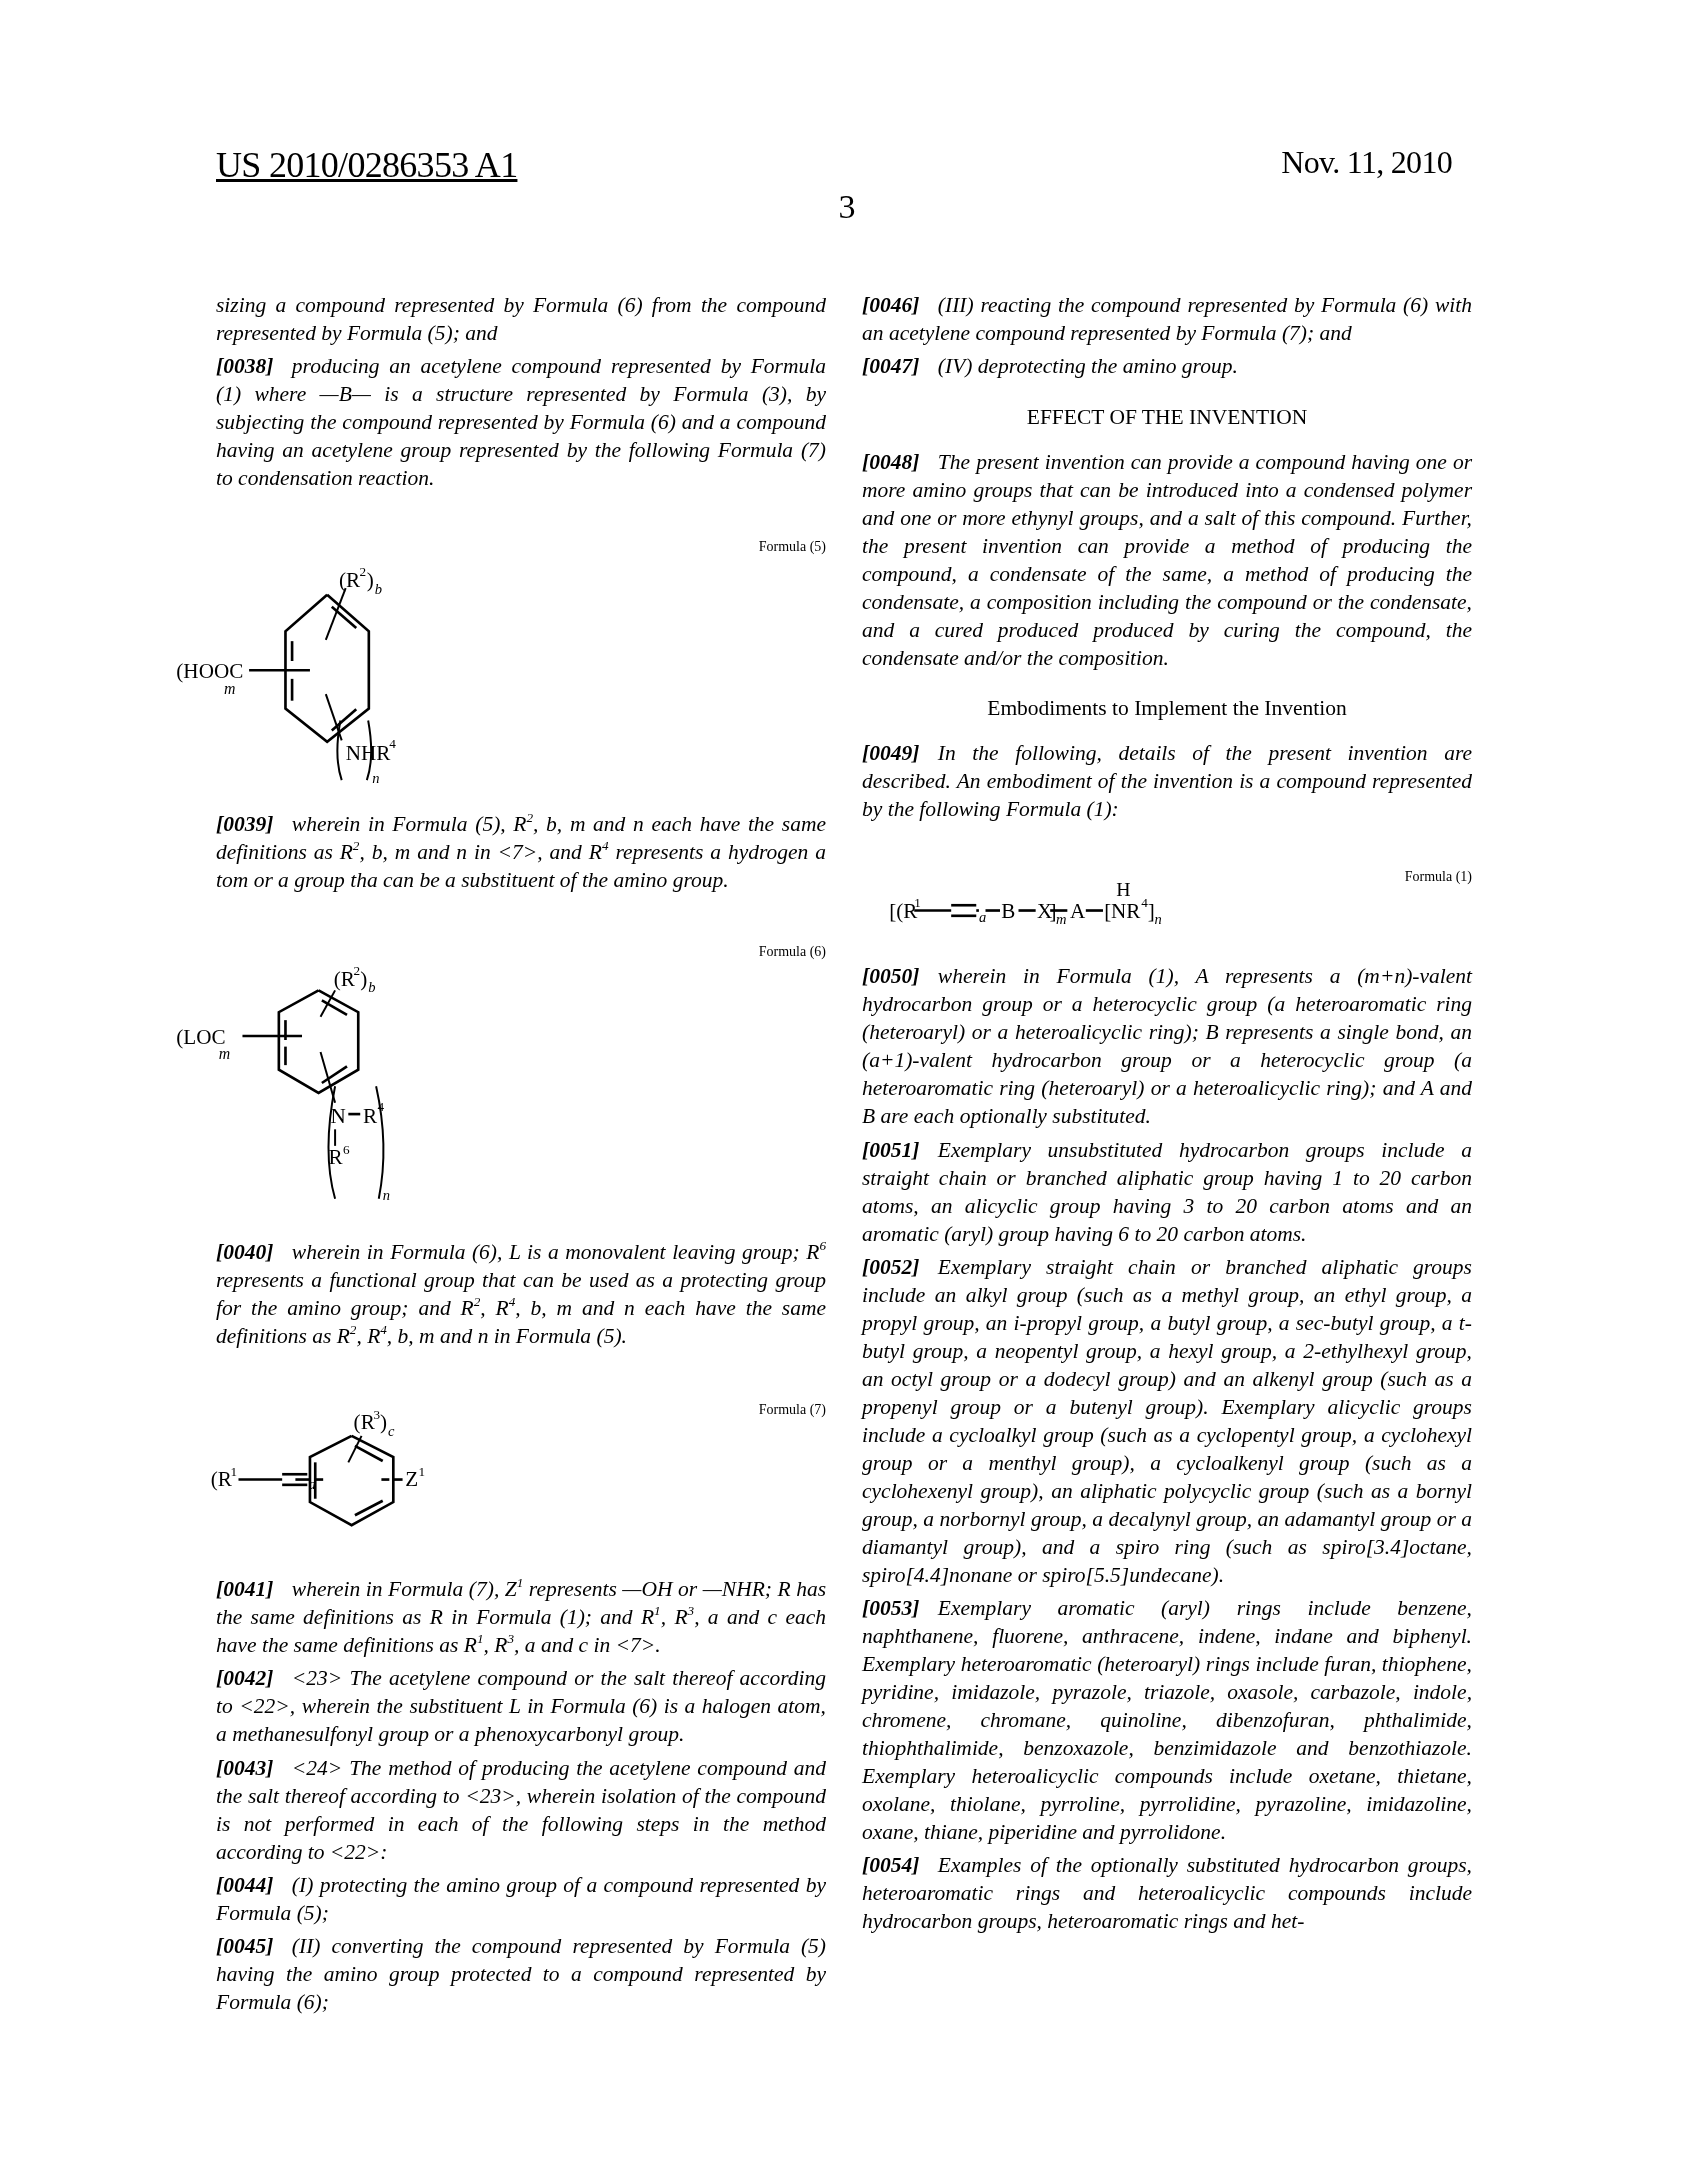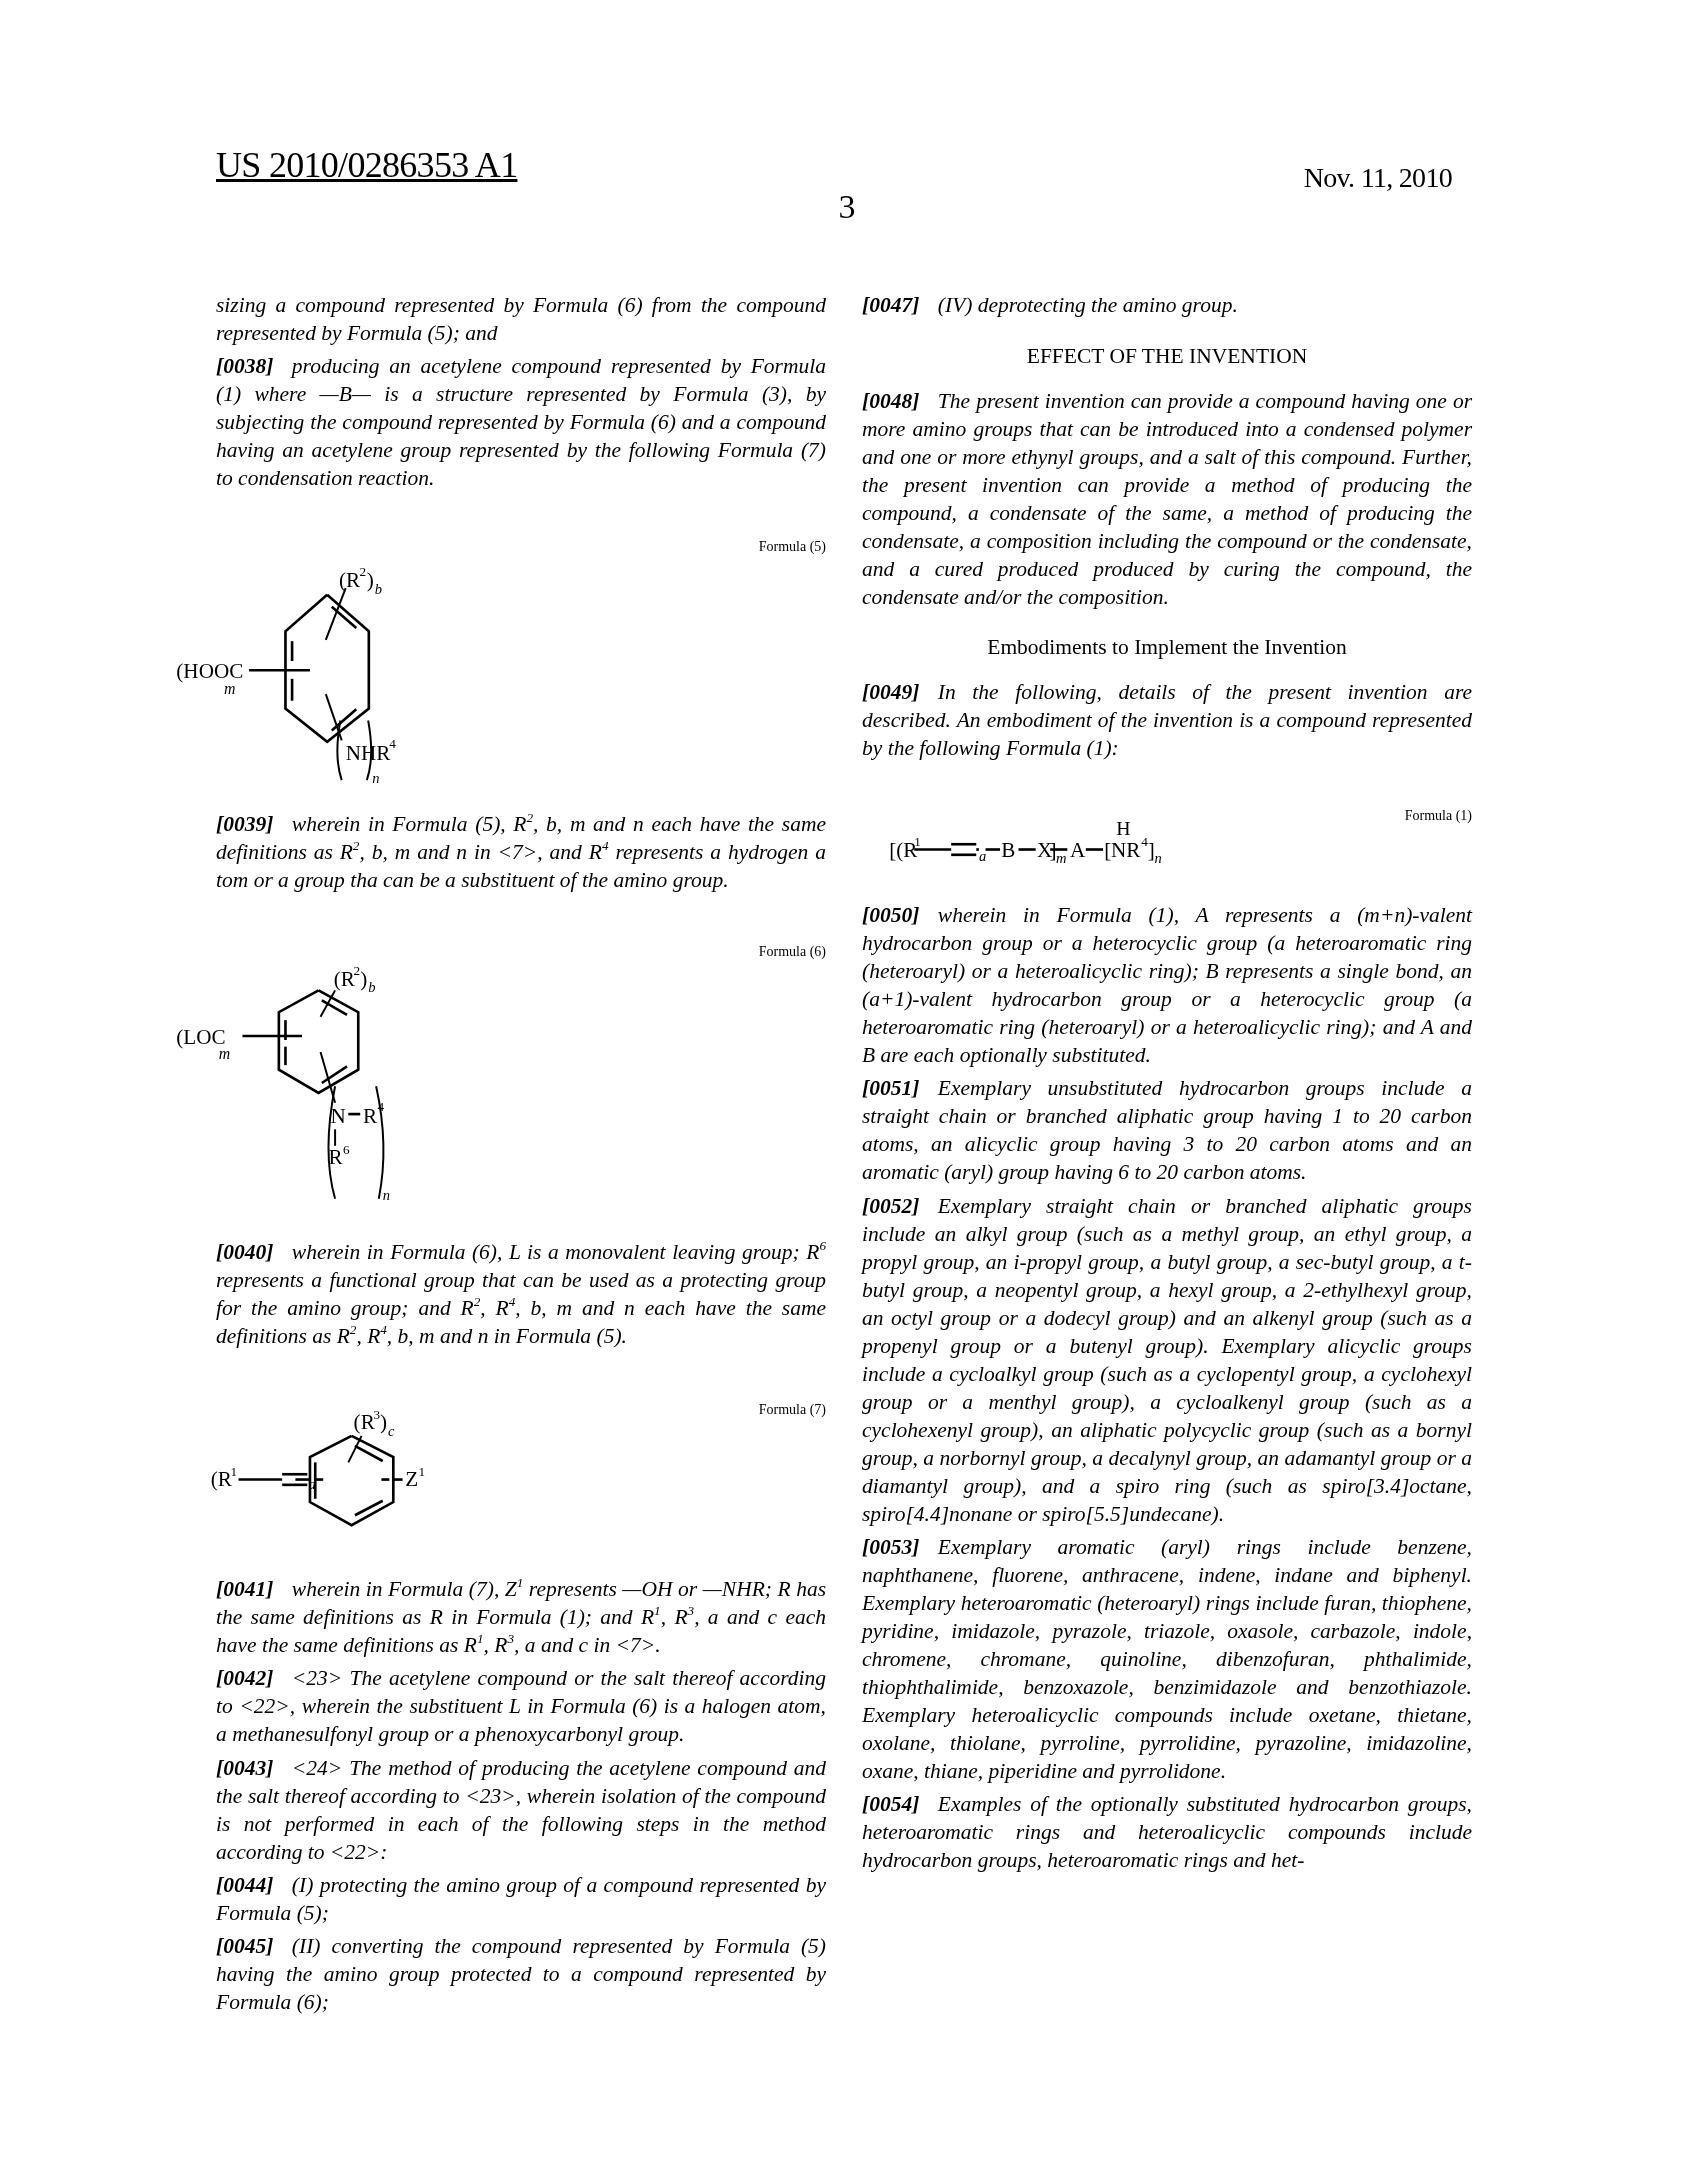--- a/index.html
+++ b/index.html
@@ -1,19 +1,19 @@
 <!DOCTYPE html>
 <html style="font-size:10.6px"><head>
 <meta charset="utf-8">
 <style>
   html, body { margin:0; padding:0; background:#ffffff; }
   body { width:1694px; height:2183px; position:relative; overflow:hidden;
          font-family:"Liberation Serif","DejaVu Serif",serif; color:#000; }
   .hdr-left { position:absolute; left:216px; top:144px; font-size:36px; letter-spacing:-0.7px;text-decoration:underline; }
-  .hdr-right { position:absolute; right:242px; top:144px; font-size:28px; letter-spacing:-0.7px;margin-top:18px; }
+  .hdr-right { position:absolute; right:242px; top:144px; font-size:32px; letter-spacing:-0.7px; }
   .hdr-page { position:absolute; left:0; width:1694px; top:188px; text-align:center; font-size:34px; }
   .col { position:absolute; top:291px; width:610px; font-size:21.5px; line-height:28px; text-align:justify; }
   .col-left { left:216px; }
   .col-right { left:862px; width:610px; }
   p { margin:0 0 5.3px 0; hyphens:manual;font-style:italic; }
   .pn { font-weight:bold; margin-right:18.5px; }
   sup { font-size:13.2px; line-height:0; vertical-align:8.6px; }
   .heading { text-align:center; margin:22.5px 0 17px 0; }
   .fig { position:relative; }
   .flabel { position:absolute; right:0; top:0; font-size:14px; }
@@ -127,20 +127,21 @@
   </div>
 
   <p><span class="pn">[0041]</span><span>wherein in Formula (7), Z</span><sup>1</sup><span> represents —OH or —NHR; R has the same definitions as R in Formula (1); and R</span><sup>1</sup><span>, R</span><sup>3</sup><span>, a and c each have the same definitions as R</span><sup>1</sup><span>, R</span><sup>3</sup><span>, a and c in &lt;7&gt;.</span></p>
   <p><span class="pn">[0042]</span><span>&lt;23&gt; The acetylene compound or the salt thereof according to &lt;22&gt;, wherein the substituent L in Formula (6) is a halogen atom, a methanesulfonyl group or a phenoxycarbonyl group.</span></p>
   <p><span class="pn">[0043]</span><span>&lt;24&gt; The method of producing the acetylene compound and the salt thereof according to &lt;23&gt;, wherein isolation of the compound is not performed in each of the following steps in the method according to &lt;22&gt;:</span></p>
   <p><span class="pn">[0044]</span><span>(I) protecting the amino group of a compound represented by Formula (5);</span></p>
   <p><span class="pn">[0045]</span><span>(II) converting the compound represented by Formula (5) having the amino group protected to a compound represented by Formula (6);</span></p>
 </div>
 
 <div class="col col-right">
+  <p><span class="pn">[0046]</span><span>(III) reacting the compound represented by Formula (6) with an acetylene compound represented by Formula (7); and</span></p>
   <p><span class="pn">[0047]</span><span>(IV) deprotecting the amino group.</span></p>
   <div class="heading">EFFECT OF THE INVENTION</div>
   <p><span class="pn">[0048]</span><span>The present invention can provide a compound having one or more amino groups that can be introduced into a condensed polymer and one or more ethynyl groups, and a salt of this compound. Further, the present invention can provide a method of producing the compound, a condensate of the same, a method of producing the condensate, a composition including the compound or the condensate, and a cured produced produced by curing the compound, the condensate and/or the composition.</span></p>
   <div class="heading">Embodiments to Implement the Invention</div>
   <p><span class="pn">[0049]</span><span>In the following, details of the present invention are described. An embodiment of the invention is a compound represented by the following Formula (1):</span></p>
 
   <div class="fig" style="height:99px; margin-top:40px;">
     <span class="flabel" style="top:0px;">Formula (1)</span>
     <svg width="610" height="99" viewBox="0 0 922 150" style="font-size:32.5px">
       <g stroke="#000" stroke-width="4" fill="none">

